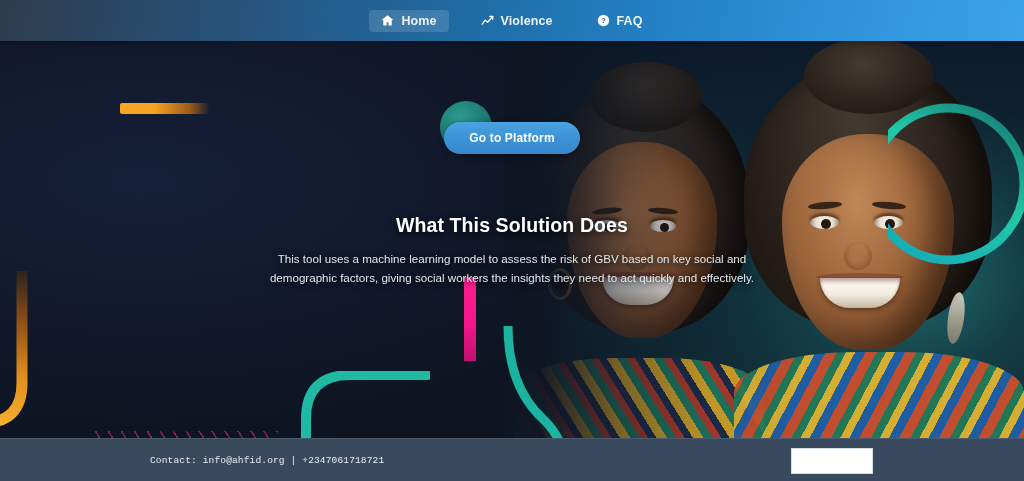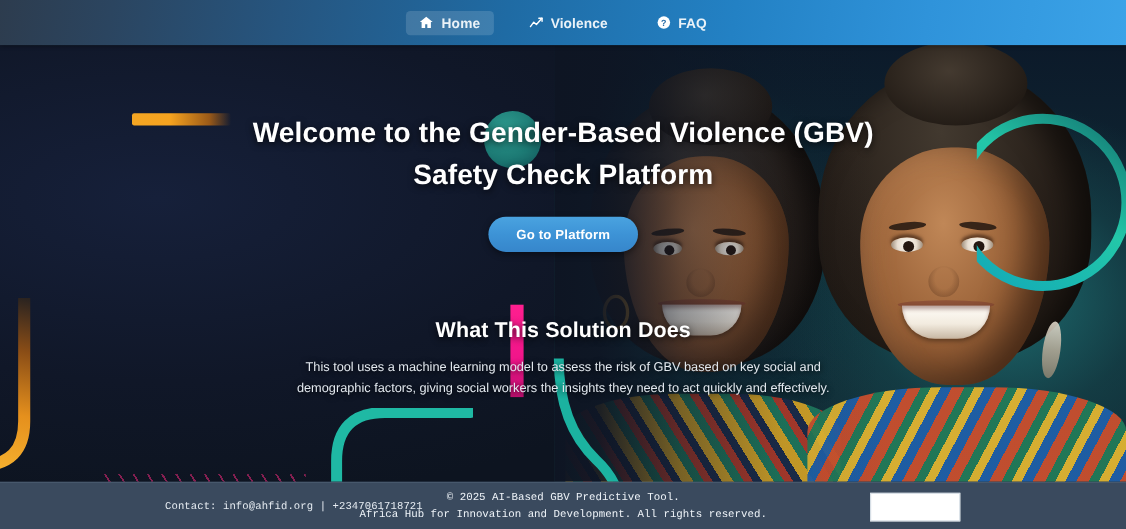--- a/index.html
+++ b/index.html
@@ -559,32 +559,27 @@
       </svg>
     </div>
 
     <div class="deco deco-teal-curve-b">
       <svg viewBox="0 0 70 150" fill="none">
         <path d="M8 0 Q8 60 42 92 Q66 114 66 148" stroke="#1cc0ab" stroke-width="9" stroke-linecap="round" opacity=".92"></path>
       </svg>
     </div>
 
     <div class="hero-content">
-      <h1 class="hero-title">Welcome to the Gender-Based Violence (GBV) Safety Check Platform</h1>
       <div class="cta-wrap">
         <button class="cta-button">Go to Platform</button>
       </div>
       <h2 class="section-title">What This Solution Does</h2>
       <p class="section-sub">This tool uses a machine learning model to assess the risk of GBV based on key social and demographic factors, giving social workers the insights they need to act quickly and effectively.</p>
     </div>
 
   </section>
 
   <footer class="footer">
     <div class="footer-contact">Contact: info@ahfid.org | +2347061718721</div>
-    <div class="footer-center">
-      <div>© 2025 AI-Based GBV Predictive Tool.</div>
-      <div>Africa Hub for Innovation and Development. All rights reserved.</div>
-    </div>
     <div class="footer-box"></div>
   </footer>
 
 </div>
 
 </body></html>

